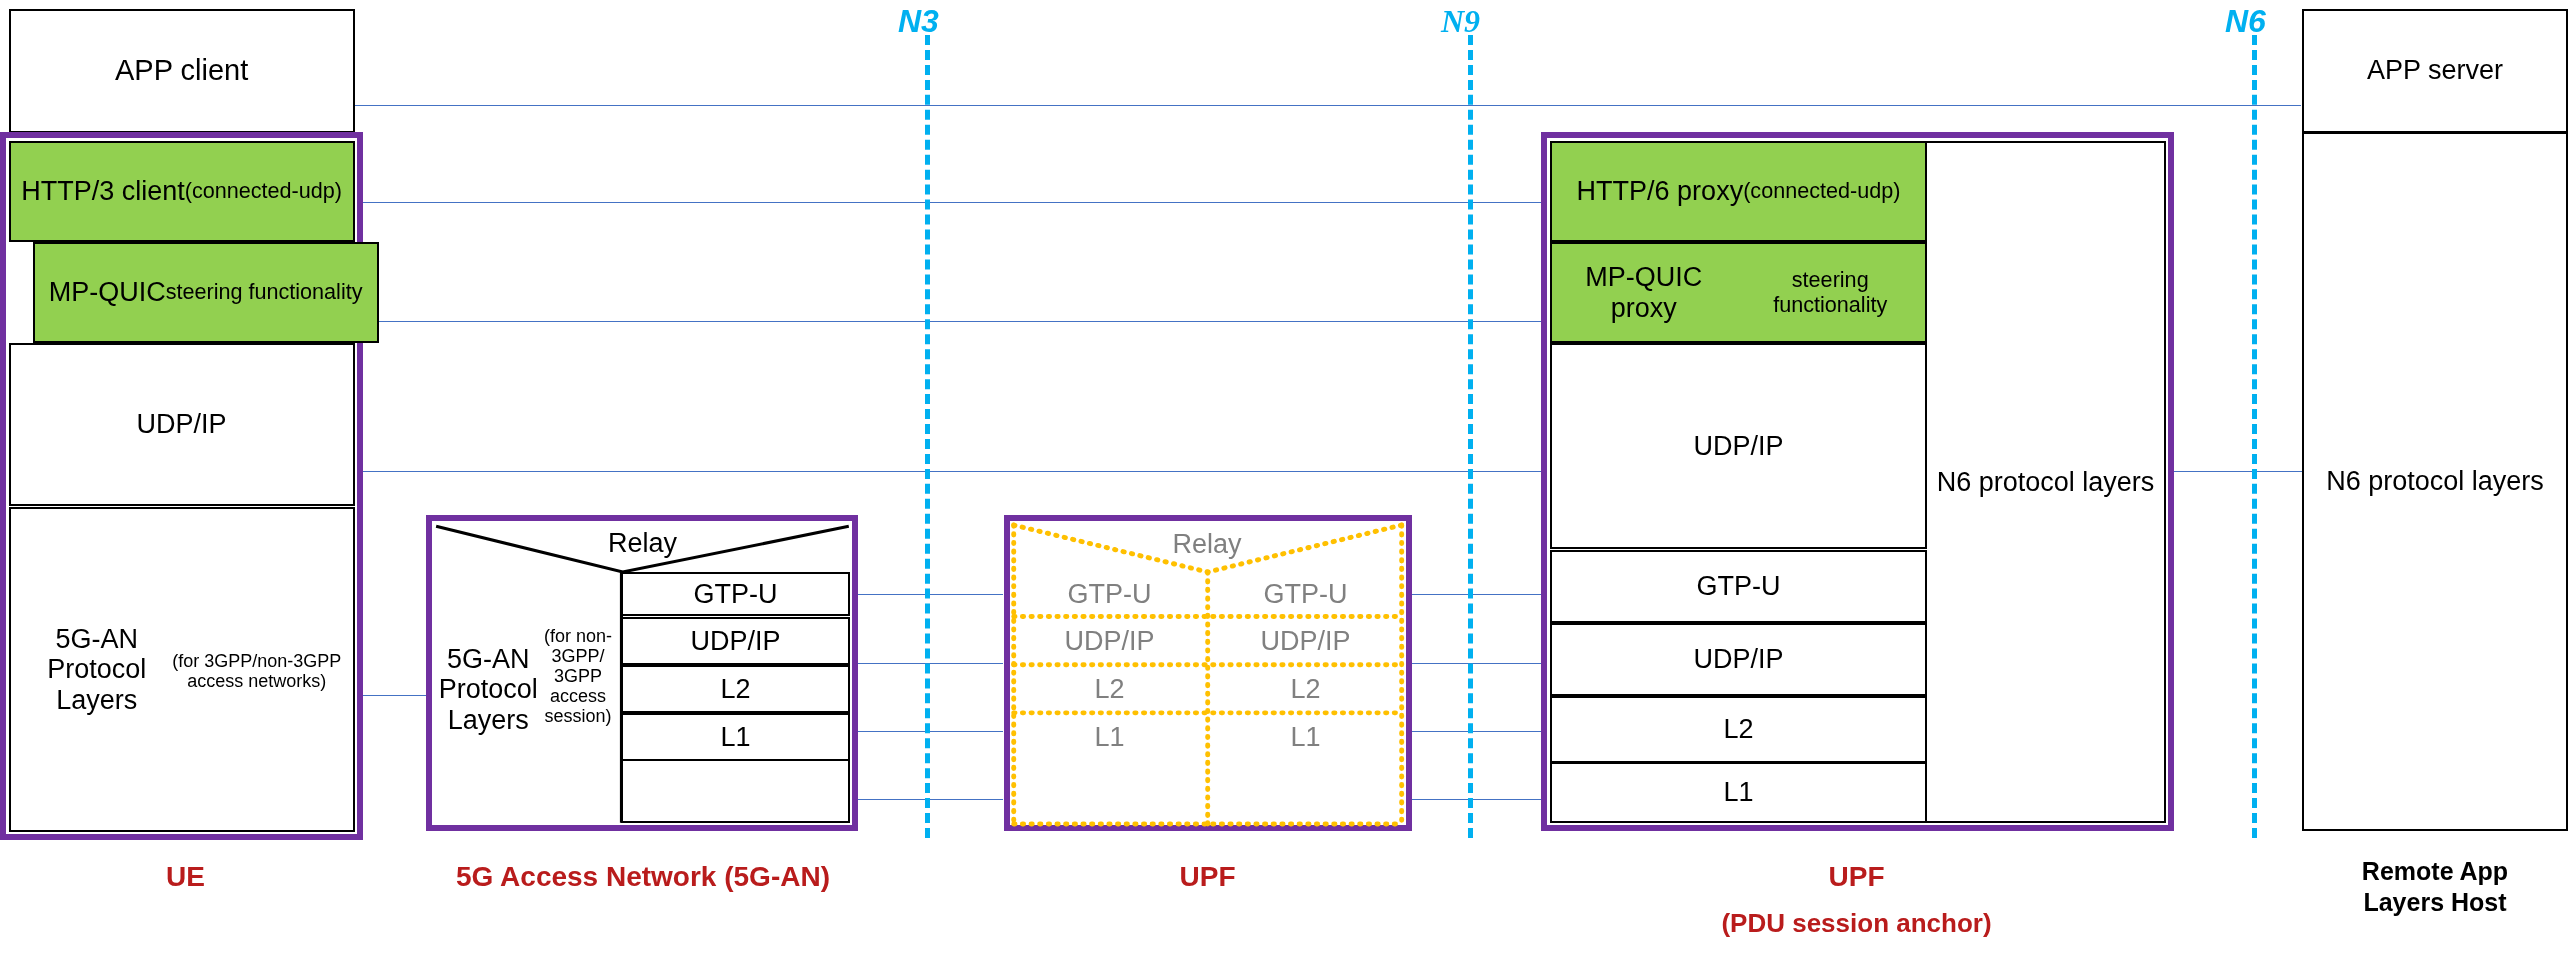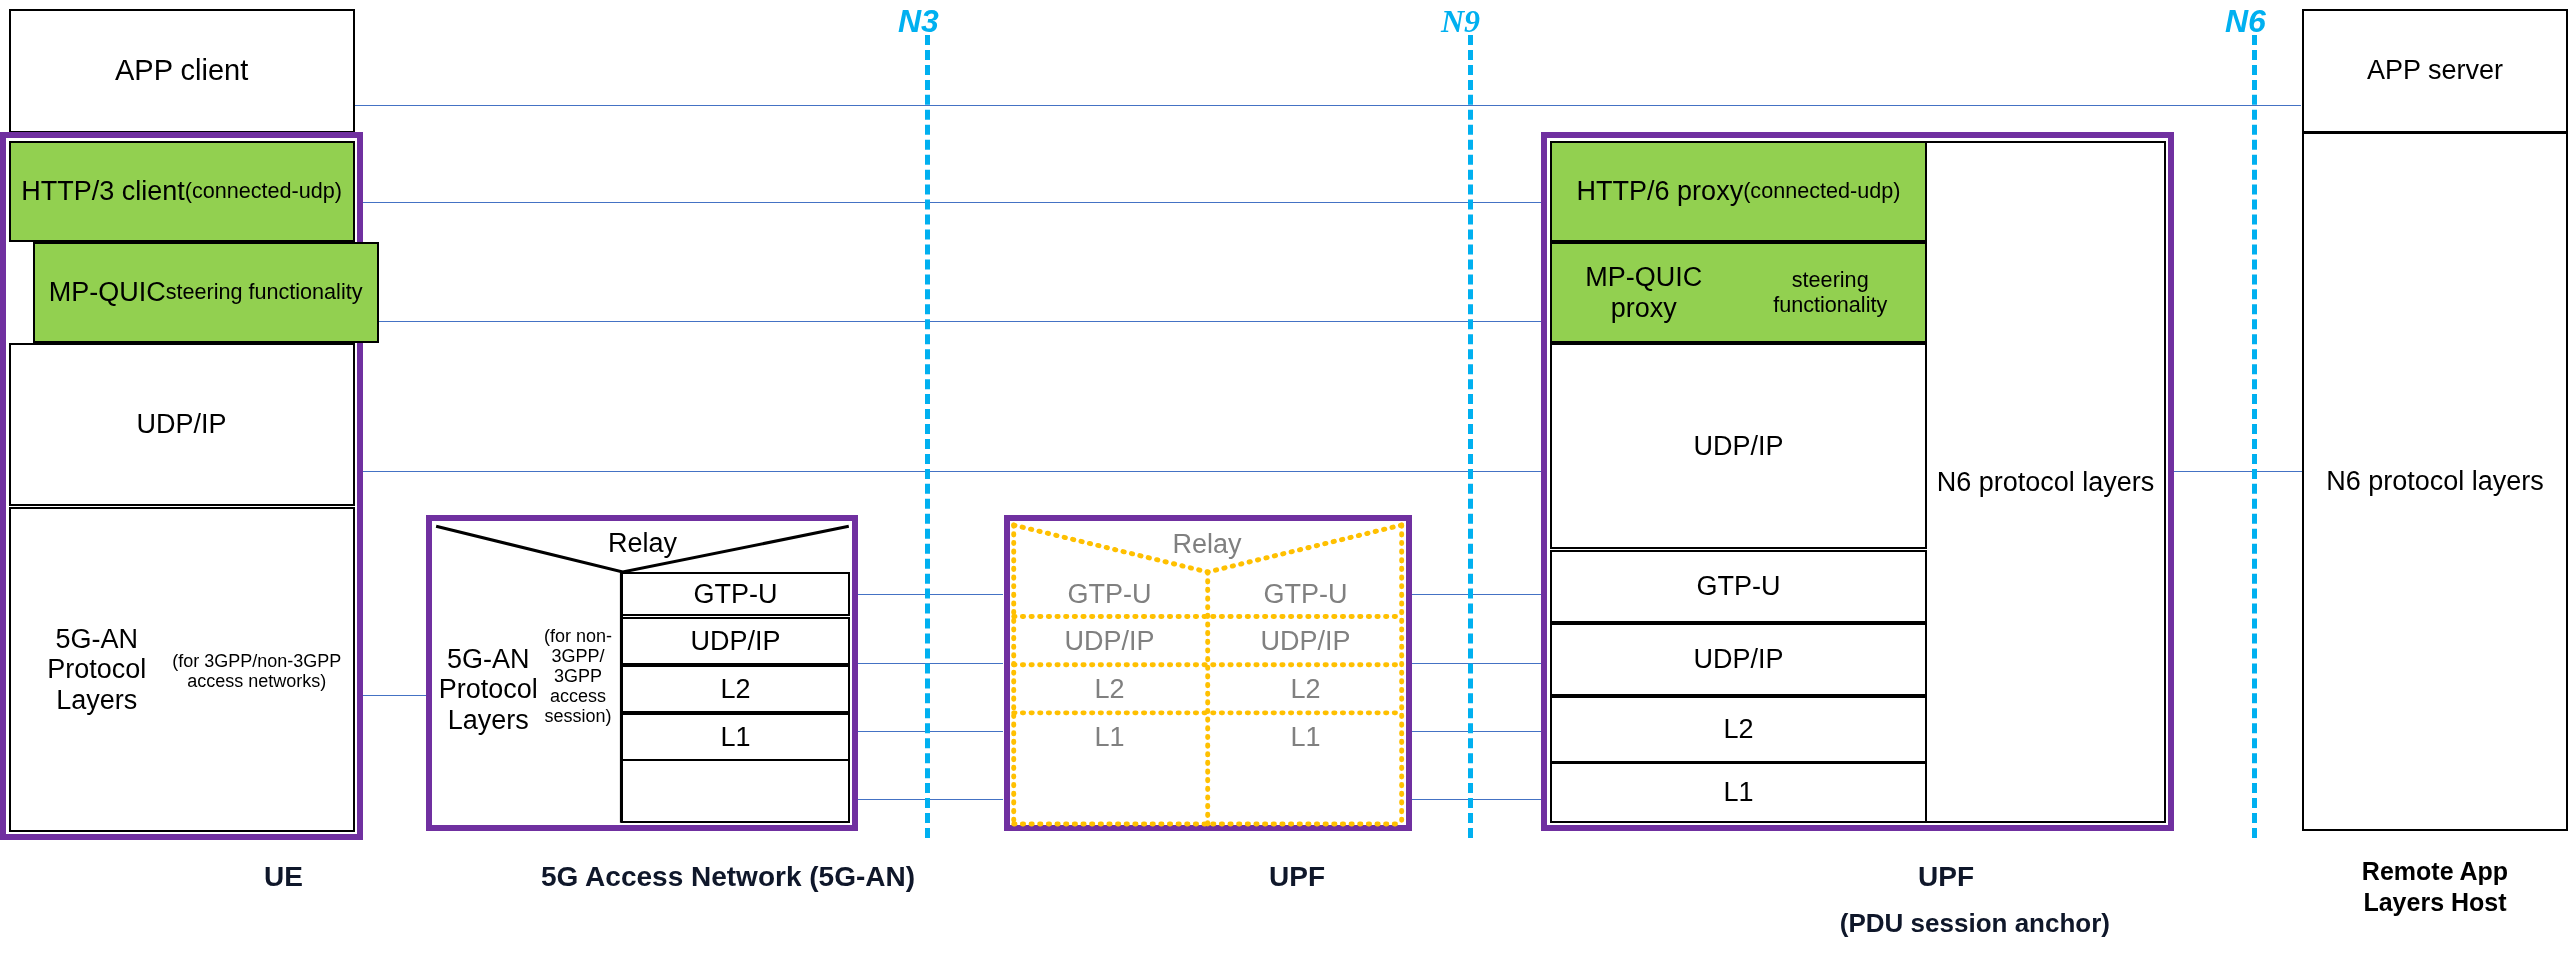--- a/index.html
+++ b/index.html
@@ -22,21 +22,21 @@
   .dim{color:#808080;}
 
   
   .hline{position:absolute;height:0;border-top:1.9px solid #4472C4;}
   
   .nline{position:absolute;width:0;border-left:5.6px dashed #00B0F0;}
   .nlabel{position:absolute;color:#00B0F0;font-weight:bold;font-style:italic;
           font-size:32px;font-family:"Liberation Sans", sans-serif;}
 
   
-  .cap{position:absolute;text-align:right;color:#0f172a;font-weight:bold;}
+  .cap{position:absolute;text-align:center;color:#b91c1c;font-weight:bold;}
   .cap-b{position:absolute;text-align:center;color:#000;font-weight:bold;
          font-size:25px;line-height:1.25;}
   .cap-main{font-size:28px;}
   .cap-sub{font-size:26px;font-weight:bold;}
 
   
   svg.ov{position:absolute;left:0;top:0;width:2576px;height:968px;pointer-events:none;}
 </style>
 </head>
 <body>

